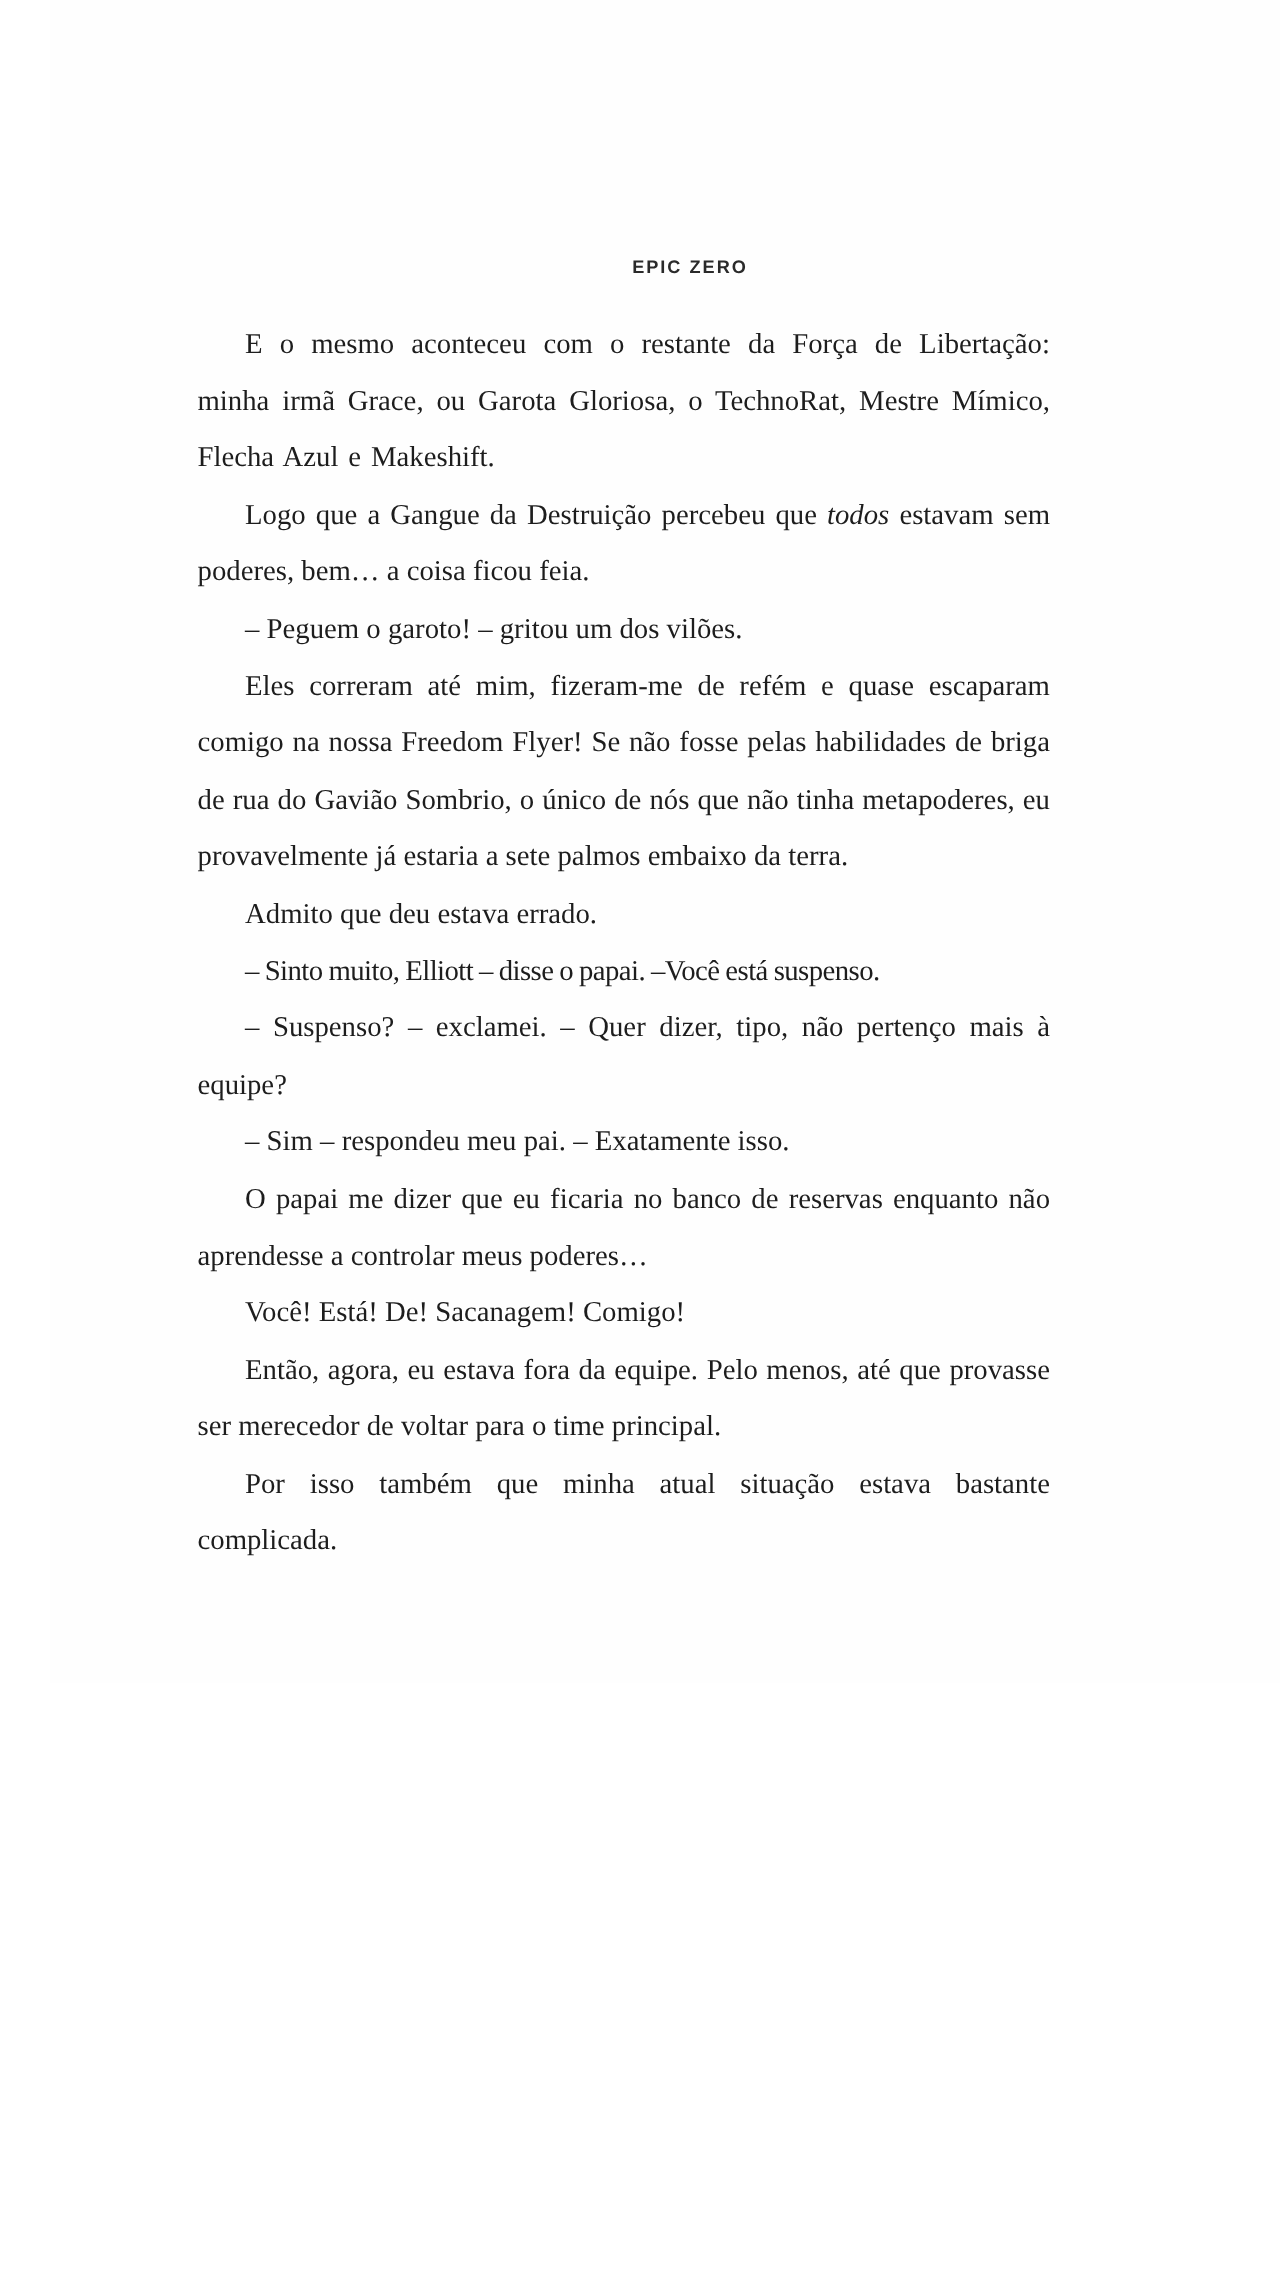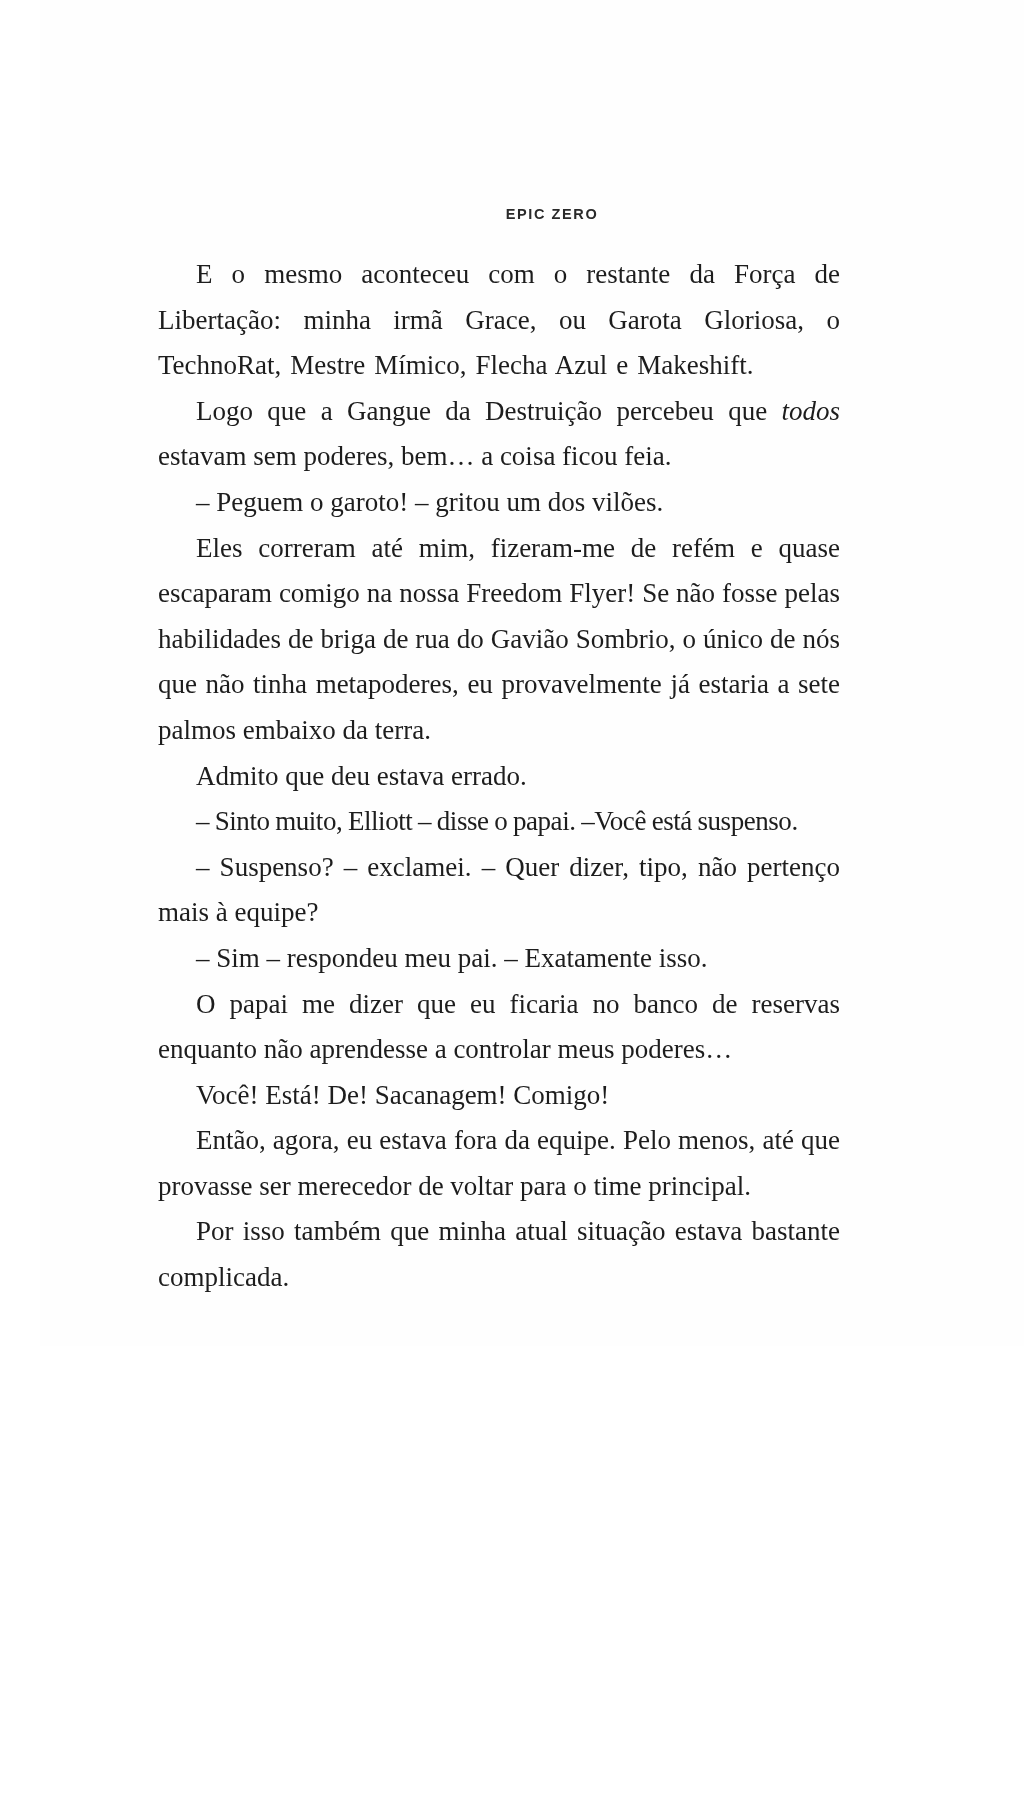--- a/index.html
+++ b/index.html
@@ -42,21 +42,21 @@
   
   .textblock {
     position: absolute;
     top: 252px;
     left: 118px;
     width: 682px;
   }
 
   .para {
     margin: 0;
-    font-size: 27px;
+    font-size: 23px;
     line-height: 45.6px;
     text-align: justify;
     text-justify: inter-word;
     text-indent: 38px;
     color: #1d1d1d;
     hyphens: manual;
   }
 
   .para em {
     font-style: italic;

